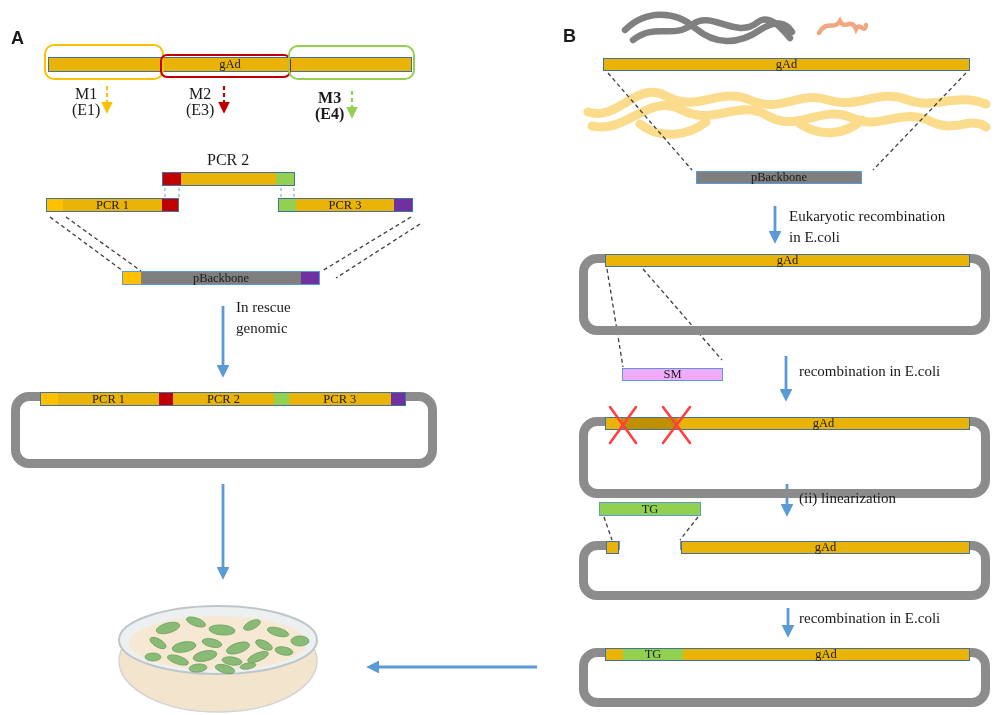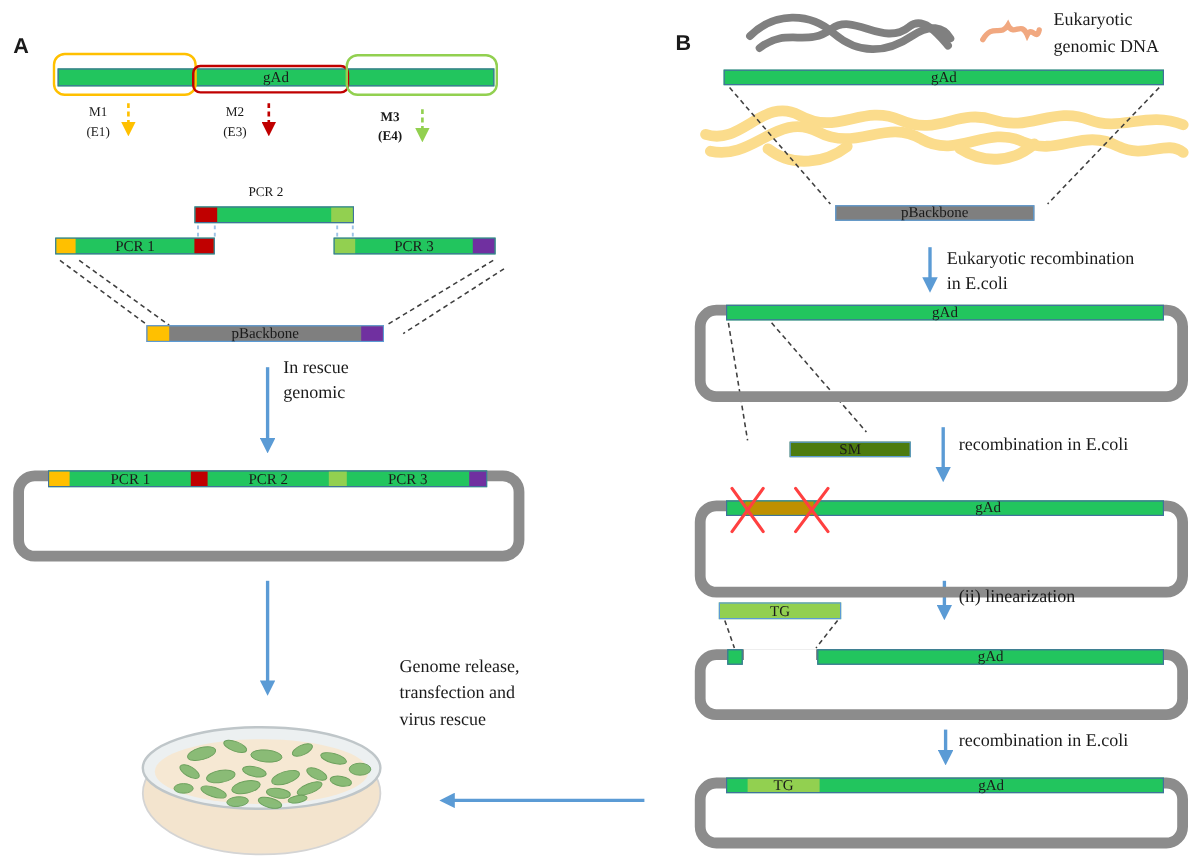--- a/index.html
+++ b/index.html
@@ -1,27 +1,27 @@
 <!DOCTYPE html>
 <html><head>
 <meta charset="utf-8">
 <style>
   html,body{margin:0;padding:0;background:#fff;}
   #fig{position:relative;width:1000px;height:715px;background:#fff;overflow:hidden;
        font-family:"Liberation Serif","DejaVu Serif",serif;color:#1a1a1a;}
   .abs{position:absolute;}
   svg.layer{position:absolute;left:0;top:0;pointer-events:none;}
   .panel-letter{font-family:"Liberation Sans","DejaVu Sans",sans-serif;font-weight:bold;font-size:18px;}
-  .bar{position:absolute;box-sizing:border-box;border:1px solid #41719C;background:#22c55e;
+  .bar{position:absolute;box-sizing:border-box;border:1px solid #41719C;background:#eab308;
        display:flex;align-items:center;justify-content:center;font-size:12.5px;line-height:1;}
   .bar .seg{height:100%;display:flex;align-items:center;justify-content:center;}
   .outline-box{position:absolute;box-sizing:border-box;background:transparent;}
   .plasmid{position:absolute;box-sizing:border-box;border:9px solid #8C8C8C;border-radius:18px;background:transparent;}
   .lbl{position:absolute;font-size:15px;line-height:21px;white-space:nowrap;}
-  .lbl-sm{position:absolute;font-size:11px;line-height:16px;white-space:nowrap;}
+  .lbl-sm{position:absolute;font-size:16px;line-height:16px;white-space:nowrap;}
   .ital{}
   .ctr{text-align:center;}
 </style>
 </head>
 <body>
 
 <div id="fig">
 
   <svg class="layer" width="1000" height="715" viewBox="0 0 1000 715">
     <defs>
@@ -192,52 +192,43 @@
     <span class="seg" style="width:101px;">
         <span>PCR 2</span>
       </span>
     <span class="seg" style="width:15px;background:#92D050;"></span>
     <span class="seg" style="width:103px;">
         <span>PCR 3</span>
       </span>
     <span class="seg" style="width:14px;background:#7030A0;"></span>
   </div>
 
-  <div class="lbl" style="left:333px;top:545px;line-height:22px;">
-    <div>Genome release,</div>
-    <div>transfection and</div>
-    <div>virus rescue</div>
-  </div>
 
   <div class="abs panel-letter" style="left:563px;top:26px;">B</div>
 
-  <div class="lbl" style="left:878px;top:6px;line-height:22px;">
-    <div>Eukaryotic</div>
-    <div>genomic DNA</div>
-  </div>
 
   <div class="bar" style="left:603px;top:58px;width:367px;height:13px;">
     <span>gAd</span>
   </div>
 
   <div class="bar" style="left:696px;top:171px;width:166px;height:13px;border-color:#5B9BD5;background:#7F7F7F;">
     <span>pBackbone</span>
   </div>
 
   <div class="lbl" style="left:789px;top:206px;">
     <div>Eukaryotic recombination</div>
     <div><span>in </span><span class="ital">E.coli</span></div>
   </div>
 
   <div class="plasmid" style="left:579px;top:254px;width:411px;height:81px;"></div>
   <div class="bar" style="left:605px;top:254px;width:365px;height:13px;">
     <span>gAd</span>
   </div>
 
-  <div class="bar" style="left:658px;top:368px;width:101px;height:13px;border-color:#5B9BD5;background:#4d7c0f;font-family:Liberation Serif, serif;">
+  <div class="bar" style="left:622px;top:368px;width:101px;height:13px;border-color:#5B9BD5;background:#f0abfc;font-family:Liberation Serif, serif;">
     <span>SM</span>
   </div>
 
   <div class="lbl" style="left:799px;top:361px;">
     <div><span>recombination in </span><span class="ital">E.coli</span></div>
   </div>
 
   <div class="plasmid" style="left:579px;top:417px;width:411px;height:81px;"></div>
   <div class="bar" style="left:605px;top:417px;width:365px;height:13px;padding:0;">
     <span class="seg" style="width:15px;"></span>

